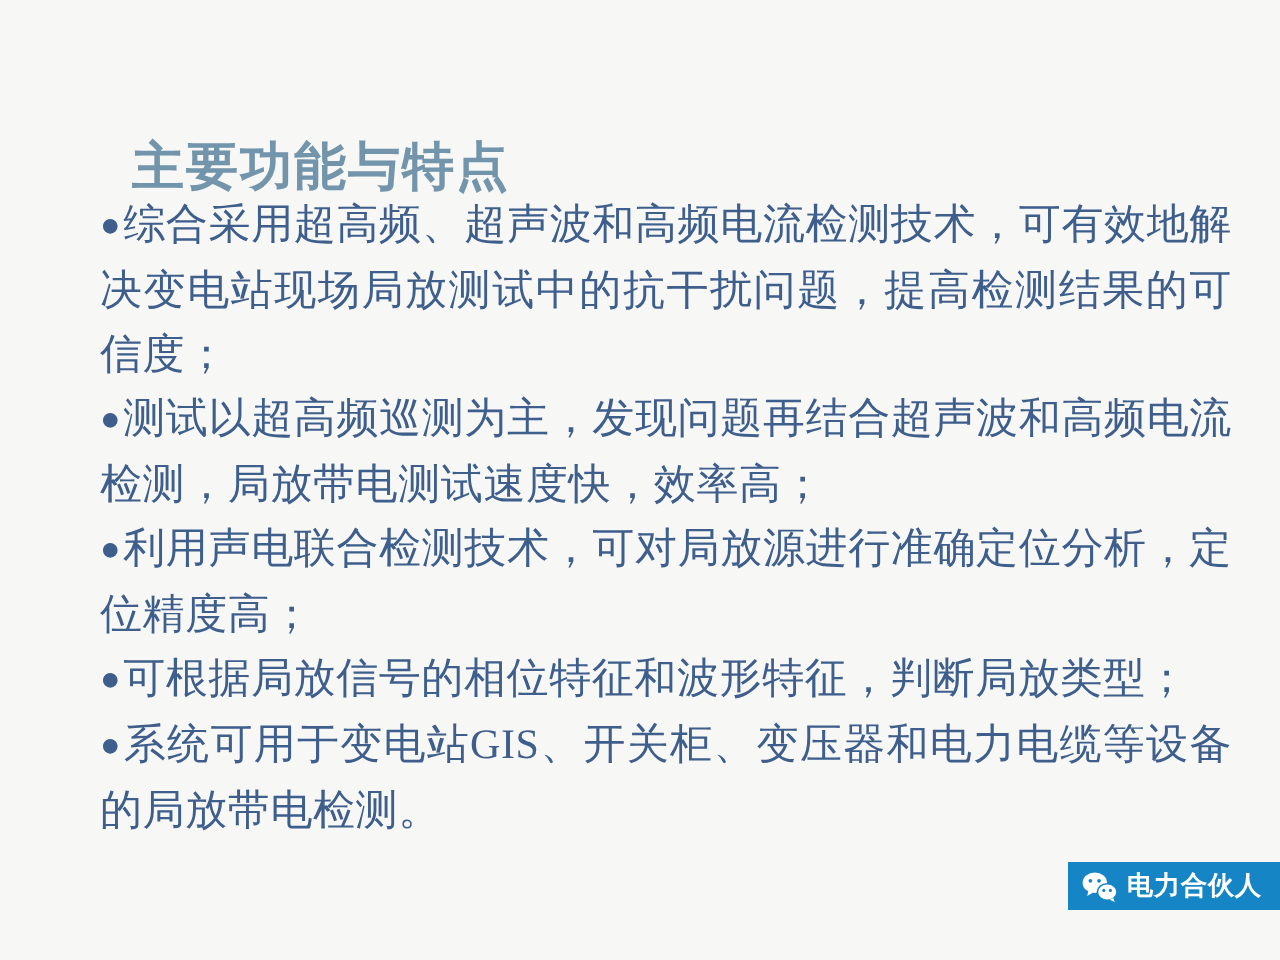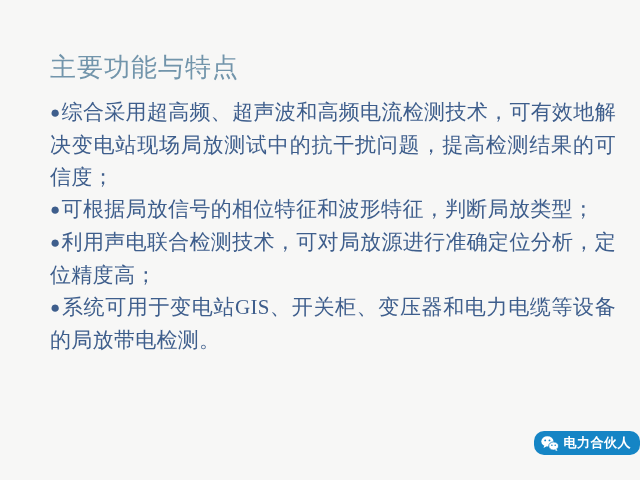--- a/index.html
+++ b/index.html
@@ -15,24 +15,24 @@
     font-family: "Liberation Sans", "DejaVu Sans", sans-serif;
   }
   .slide {
     position: absolute;
     inset: 0;
   }
   .title {
     position: absolute;
     left: 50px;
     top: 49px;
-    margin: 0;
+    margin: 16px;
     font-size: 26px;
     line-height: 36px;
-    font-weight: 400;
+    font-weight: 700;
     letter-spacing: 1px;
     color: var(--title-text, #7295ab);
   }
   .bullets {
     position: absolute;
     left: 50px;
     top: 96px;
     width: 566px;
     font-size: 21px;
     line-height: 32px;
@@ -59,43 +59,43 @@
     height: 24px;
     padding: 0 9px 0 7px;
     background: var(--badge-background, #1585c5);
     color: var(--badge-text, #ffffff);
     display: flex;
     align-items: center;
     gap: 5px;
     font-size: 13px;
     font-weight: 700;
     letter-spacing: 0.5px;
-    border-radius: 10px;
   }
   .badge svg {
     display: block;
     flex: 0 0 auto;
   }
 </style>
 </head>
 <body>
 
 <div class="slide">
 
   <h1 class="title">主要功能与特点</h1>
 
   <div class="bullets">
 
       <p class="bullet"><span class="dot">●</span><span>综合采用超高频、超声波和高频电流检测技术，可有效地解决变电站现场局放测试中的抗干扰问题，提高检测结果的可信度；</span></p>
 
 
+      <p class="bullet"><span class="dot">●</span><span>测试以超高频巡测为主，发现问题再结合超声波和高频电流检测，局放带电测试速度快，效率高；</span></p>
+
+      <p class="bullet"><span class="dot">●</span><span>利用声电联合检测技术，可对局放源进行准确定位分析，定位精度高；</span></p>
 
       <p class="bullet"><span class="dot">●</span><span>可根据局放信号的相位特征和波形特征，判断局放类型；</span></p>
-
-      <p class="bullet"><span class="dot">●</span><span>利用声电联合检测技术，可对局放源进行准确定位分析，定位精度高；</span></p>
 
       <p class="bullet"><span class="dot">●</span><span>系统可用于变电站GIS、开关柜、变压器和电力电缆等设备的局放带电检测。</span></p>
     </div>
 
   <div class="badge">
     <svg width="18" height="15" viewBox="0 0 18 15" aria-hidden="true">
       <ellipse cx="6.4" cy="5.4" rx="6.1" ry="5.1" fill="#ffffff"></ellipse>
       <polygon points="3.2,9.2 2.6,12 5.6,10.2" fill="#ffffff"></polygon>
       <circle cx="4.2" cy="4.4" r="0.95" fill="var(--badge-background, #1585c5)"></circle>
       <circle cx="8.5" cy="4.4" r="0.95" fill="var(--badge-background, #1585c5)"></circle>

